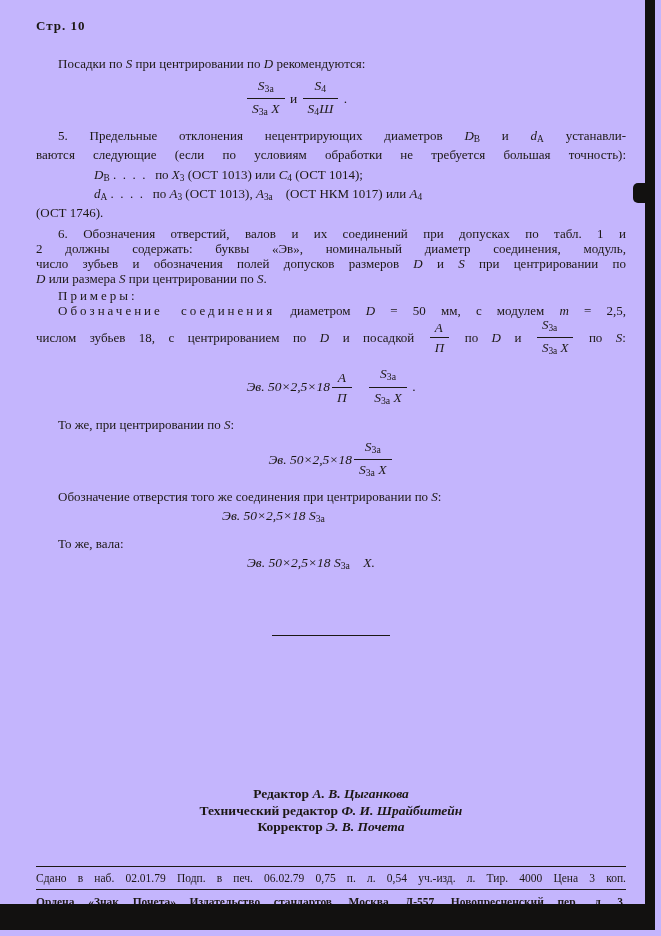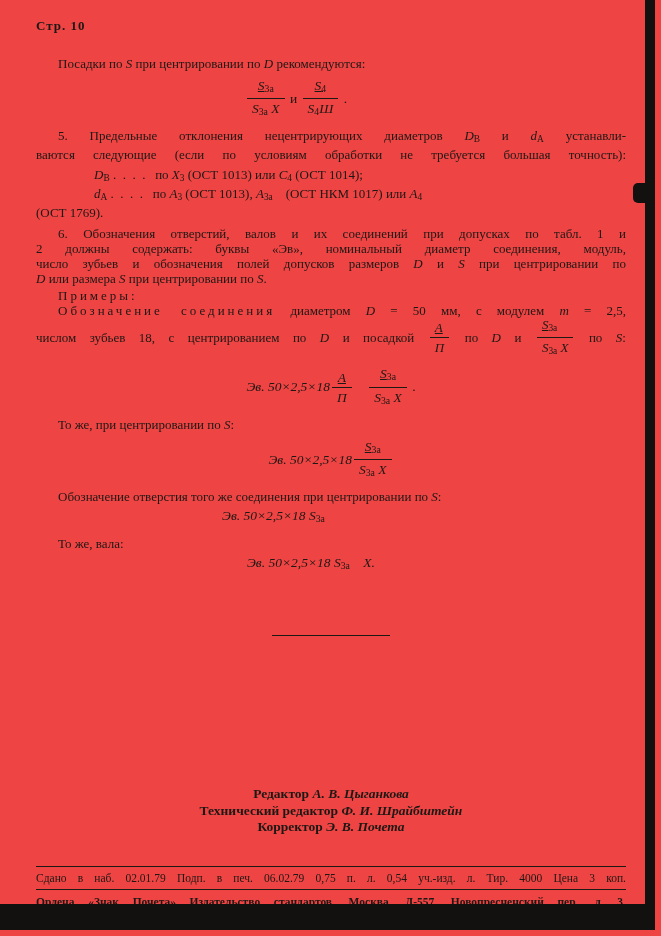--- a/index.html
+++ b/index.html
@@ -2,33 +2,33 @@
 <html lang="ru"><head>
 <meta charset="utf-8">
 <style>
   *{box-sizing:border-box;}
   html,body{margin:0;padding:0;}
   body{
     width:661px;height:936px;position:relative;overflow:hidden;
     background:#fbfaf5;color:#1c1814;
     font-family:"Liberation Serif","DejaVu Serif",serif;
   }
-  .page{position:absolute;inset:0;background:#ef4444;overflow:hidden;}
+  .page{position:absolute;inset:0;background:#c4b5fd;overflow:hidden;}
   .page-label{position:absolute;left:36px;top:18px;font-size:13px;font-weight:bold;letter-spacing:1px;}
   .content{position:absolute;left:36px;top:56px;width:590px;font-size:13px;line-height:15px;}
   .para{margin:0;}
   .ind{text-indent:22px;}
   .jl{text-align:justify;text-align-last:justify;}
   .mt2{margin-top:2px;}.mt4{margin-top:4px;}.mt5{margin-top:5px;}.mt6{margin-top:6px;}
   .mt8{margin-top:8px;}.mt10{margin-top:10px;}
   .st-i{font-style:italic;}
   .st-sub{font-size:0.72em;vertical-align:-0.22em;letter-spacing:0;}
   .st-sp{letter-spacing:3px;}
   .frac{display:inline-block;vertical-align:middle;text-align:center;margin:0 2px;text-indent:0;}
-  .fnum{display:block;border-bottom:1px solid #1c1814;padding:0 5px 2px;line-height:14px;text-decoration:underline;}
+  .fnum{display:block;border-bottom:1px solid #1c1814;padding:0 5px 2px;line-height:14px;}
   .fden{display:block;padding:2px 5px 0;line-height:16px;}
   .formula{text-align:center;font-size:13.5px;margin-top:8px;margin-bottom:8px;}
   .formula.line{margin-top:4px;margin-bottom:0;}
   .shift-fits{padding-right:70px;}
   .shift-hole{padding-right:115px;margin-top:4px;}
   .shift-shaft{padding-right:40px;margin-top:6px;}
   .defline{margin-left:58px;}
   .divider-short{width:118px;border-top:1.5px solid #1c1814;margin:62px auto 0;}
   .colophon{margin-top:150px;text-align:center;font-size:13.5px;line-height:16.5px;font-weight:600;}
   .colo-line{margin:0;}
@@ -53,21 +53,21 @@
 
     <div class="para ind"><span>Посадки по </span><span class="st-i">S</span><span> при центрировании по </span><span class="st-i">D</span><span> рекомендуются:</span></div>
 
     <div class="formula shift-fits"><span class="frac"><span class="fnum"><span class="st-i">S</span><span class="st-sub">3а</span></span><span class="fden"><span class="st-i">S</span><span class="st-sub">3а</span><span class="st-i"> X</span></span></span><span> и </span><span class="frac"><span class="fnum"><span class="st-i">S</span><span class="st-sub">4</span></span><span class="fden"><span class="st-i">S</span><span class="st-sub">4</span><span class="st-i">Ш</span></span></span><span> .</span></div>
 
     <div class="para ind jl mt6"><span>5. Предельные отклонения нецентрирующих диаметров </span><span class="st-i">D</span><span class="st-sub">В</span><span> и </span><span class="st-i">d</span><span class="st-sub">А</span><span> устанавли-</span></div>
     <div class="para jl"><span>ваются следующие (если по условиям обработки не требуется большая точность):</span></div>
 
     <div class="defline mt5"><span class="st-i">D</span><span class="st-sub">В</span><span> . . . .  по </span><span class="st-i">Х</span><span class="st-sub">3</span><span> (ОСТ 1013) или </span><span class="st-i">С</span><span class="st-sub">4</span><span> (ОСТ 1014);</span></div>
     <div class="defline"><span class="st-i">d</span><span class="st-sub">А</span><span> . . . .  по </span><span class="st-i">А</span><span class="st-sub">3</span><span> (ОСТ 1013), </span><span class="st-i">А</span><span class="st-sub">3а</span><span> (ОСТ НКМ 1017) или </span><span class="st-i">А</span><span class="st-sub">4</span></div>
-    <div class="para"><span>(ОСТ 1769).</span></div>
+    <div class="para"><span>(ОСТ 1746).</span></div>
 
     <div class="para ind jl mt6"><span>6. Обозначения отверстий, валов и их соединений при допусках по табл. 1 и</span></div>
     <div class="para jl"><span>2 должны содержать: буквы «Эв», номинальный диаметр соединения, модуль,</span></div>
     <div class="para jl"><span>число зубьев и обозначения полей допусков размеров </span><span class="st-i">D</span><span> и </span><span class="st-i">S</span><span> при центрировании по</span></div>
     <div class="para"><span class="st-i">D</span><span> или размера </span><span class="st-i">S</span><span> при центрировании по </span><span class="st-i">S</span><span>.</span></div>
 
     <div class="para ind mt2"><span class="st-sp">Примеры:</span></div>
 
     <div class="para ind jl"><span class="st-sp">Обозначение соединения</span><span> диаметром </span><span class="st-i">D</span><span> = 50 мм, с модулем </span><span class="st-i">m</span><span> = 2,5,</span></div>
     <div class="para jl"><span>числом зубьев 18, с центрированием по </span><span class="st-i">D</span><span> и посадкой </span><span class="frac"><span class="fnum"><span class="st-i">А</span></span><span class="fden"><span class="st-i">П</span></span></span><span> по </span><span class="st-i">D</span><span> и </span><span class="frac"><span class="fnum"><span class="st-i">S</span><span class="st-sub">3а</span></span><span class="fden"><span class="st-i">S</span><span class="st-sub">3а</span><span class="st-i"> X</span></span></span><span> по </span><span class="st-i">S</span><span>:</span></div>

